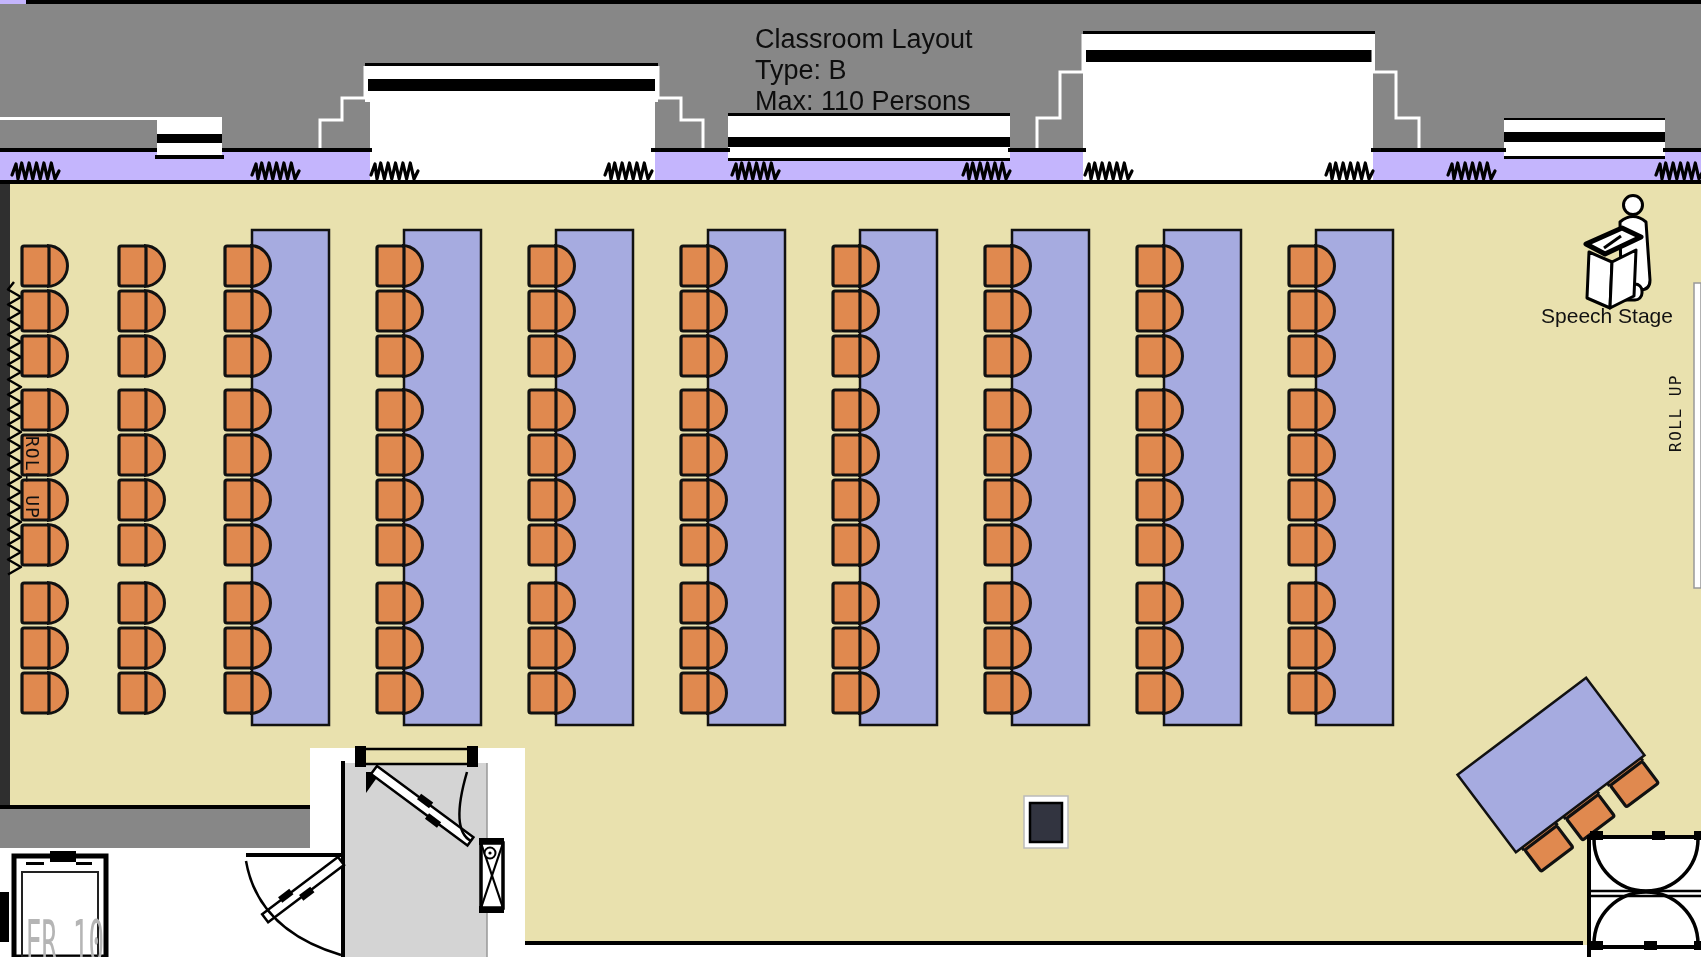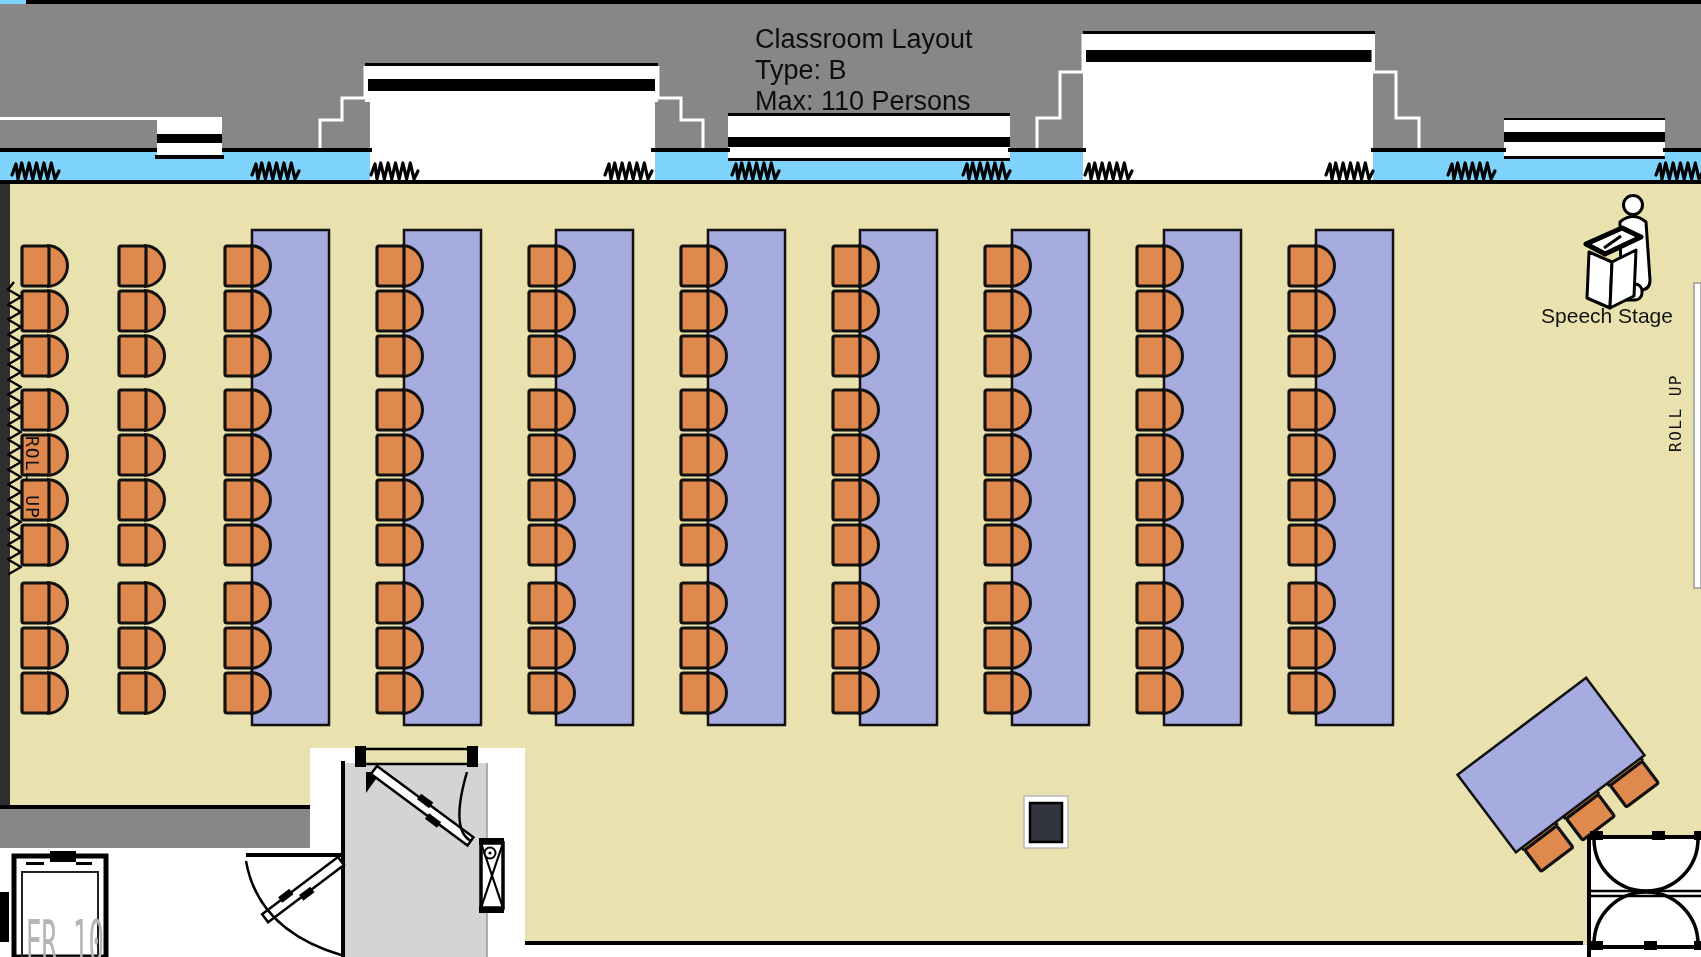--- a/index.html
+++ b/index.html
@@ -1,16 +1,16 @@
 <!DOCTYPE html>
 <html><head>
 <meta charset="utf-8">
 <style>
   html,body{margin:0;padding:0;background:#fff;}
-  .stage{position:relative;width:1701px;height:957px;background:#7dd3fc;overflow:hidden;
+  .stage{position:relative;width:1701px;height:957px;background:#c4b5fd;overflow:hidden;
          font-family:"Liberation Sans",sans-serif;}
   svg{display:block;}
   .t-title{font-family:"Liberation Sans",sans-serif;font-size:27px;fill:#0e0e0e;}
   .t-label{font-family:"Liberation Sans",sans-serif;font-size:21px;fill:#111;}
   .t-cad{font-family:"DejaVu Sans Mono",monospace;font-size:16px;letter-spacing:1.5px;fill:#111;}
   .t-cad-left{font-family:"DejaVu Sans Mono",monospace;font-size:18px;letter-spacing:1px;fill:#111;}
   .t-room{font-family:"DejaVu Sans Mono",monospace;font-size:58px;fill:#b5b5b5;}
 </style>
 </head>
 <body>

